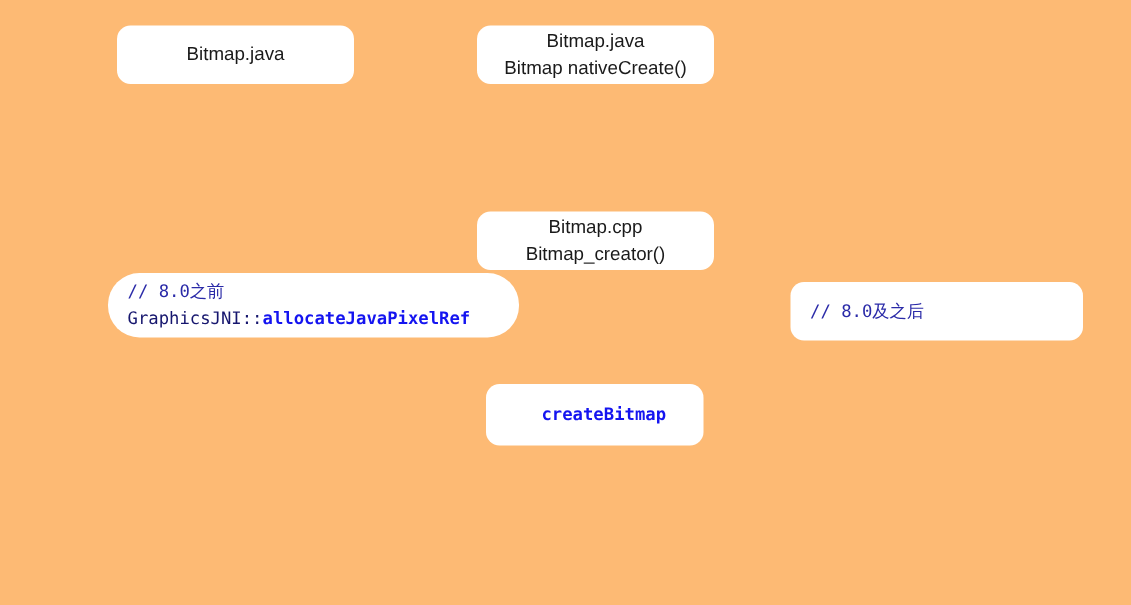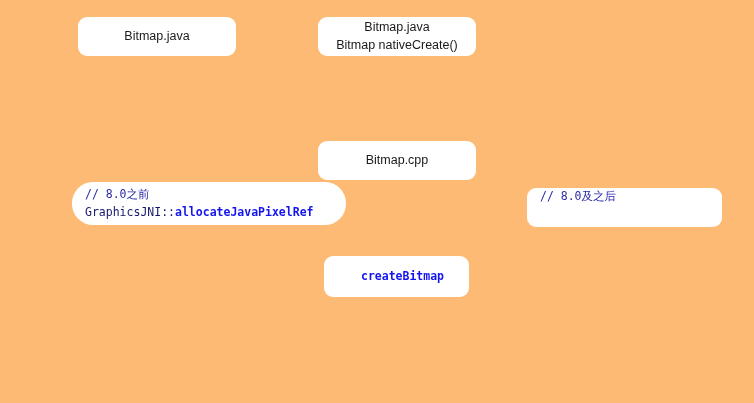--- a/index.html
+++ b/index.html
@@ -51,40 +51,41 @@
   .line { white-space: pre; }
   .cmt  { color: #2a2aa8; }
   .navy { color: #16166e; font-weight: 400; }
   .brightblue { color: #1414f0; font-weight: 700; }
 
   
   #n-createbitmap-java { left: 78px;  top: 17px;  width: 158px; height: 39px; }
   #n-nativecreate     { left: 318px; top: 17px;  width: 158px; height: 39px; }
   #n-bitmap-cpp       { left: 318px; top: 105px; width: 158px; height: 39px; margin-top: 36px; }
   #n-before80         { left: 72px;  top: 182px; width: 274px; height: 43px; border-radius: 21px; }
-  #n-after80          { left: 527px; top: 188px; width: 195px; height: 39px; justify-content: space-between; }
+  #n-after80          { left: 527px; top: 188px; width: 195px; height: 39px; }
   #n-createbitmap     { left: 324px; top: 256px; width: 145px; height: 41px; }
   #n-newobject        { left: 268px; top: 345px; width: 257px; height: 42px; }
 </style>
 </head>
 <body>
 
 <div id="canvas">
 
   <div class="node sans" id="n-createbitmap-java">
     <div class="line">Bitmap.java</div>
   </div>
 
   <div class="node sans" id="n-nativecreate">
     <div class="line">Bitmap.java</div>
     <div class="line">Bitmap nativeCreate()</div>
   </div>
 
   <div class="node sans" id="n-bitmap-cpp">
     <div class="line">Bitmap.cpp</div>
+    <div class="line">Bitmap_creator()</div>
   </div>
 
   <div class="node code" id="n-before80">
     <div class="line cmt">// 8.0之前</div>
     <div class="line"><span class="navy">GraphicsJNI::</span><span class="brightblue">allocateJavaPixelRef</span></div>
   </div>
 
   <div class="node code" id="n-after80">
     <div class="line cmt">// 8.0及之后</div>
   </div>

